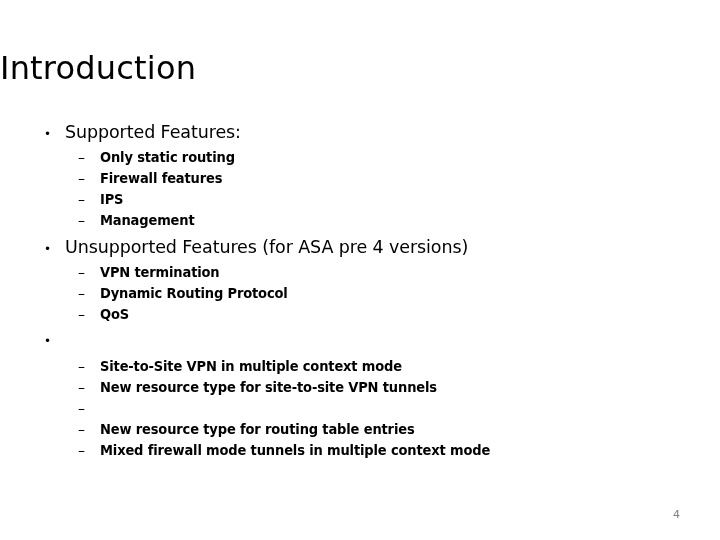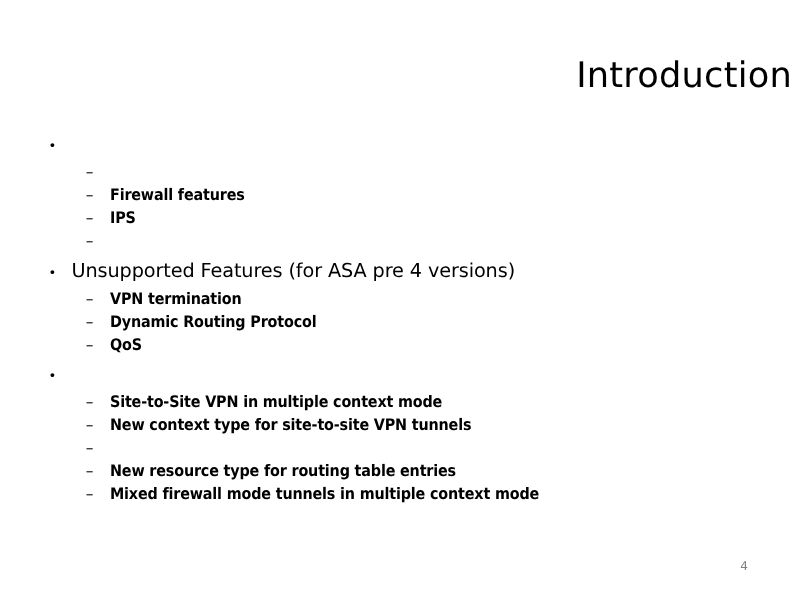--- a/index.html
+++ b/index.html
@@ -22,21 +22,21 @@
     inset: 0;
     background: #ffffff;
   }
 
   
   .slide-title {
     position: absolute;
     left: 0;
     top: 48px;
     width: 720px;
-    text-align: right;
+    text-align: left;
     font-family: "DejaVu Sans", sans-serif;
     font-size: 32px;
     font-weight: 400;
     line-height: 40px;
     letter-spacing: 0.2px;
     color: #000000;
     white-space: nowrap;
   }
 
   
@@ -126,35 +126,38 @@
 
 <div class="slide">
 
   <div class="slide-title">Introduction</div>
 
   <div class="body-area">
 
     <div class="group">
       <div class="l1-row">
         <span class="l1-marker">•</span>
+        <span class="l1-text">Supported Features:</span>
       </div>
       <div class="sub-list">
         <div class="l2-row">
           <span class="l2-marker">–</span>
+          <span class="l2-text">Only static routing</span>
         </div>
         <div class="l2-row">
           <span class="l2-marker">–</span>
           <span class="l2-text">Firewall features</span>
         </div>
         <div class="l2-row">
           <span class="l2-marker">–</span>
           <span class="l2-text">IPS</span>
         </div>
         <div class="l2-row">
           <span class="l2-marker">–</span>
+          <span class="l2-text">Management</span>
         </div>
       </div>
     </div>
 
     <div class="group">
       <div class="l1-row">
         <span class="l1-marker">•</span>
         <span class="l1-text">Unsupported Features (for ASA pre 4 versions)</span>
       </div>
       <div class="sub-list">
@@ -177,21 +180,21 @@
       <div class="l1-row">
         <span class="l1-marker">•</span>
       </div>
       <div class="sub-list">
         <div class="l2-row">
           <span class="l2-marker">–</span>
           <span class="l2-text">Site-to-Site VPN in multiple context mode</span>
         </div>
         <div class="l2-row">
           <span class="l2-marker">–</span>
-          <span class="l2-text">New context type for site-to-site VPN tunnels</span>
+          <span class="l2-text">New resource type for site-to-site VPN tunnels</span>
         </div>
         <div class="l2-row">
           <span class="l2-marker">–</span>
         </div>
         <div class="l2-row">
           <span class="l2-marker">–</span>
           <span class="l2-text">New resource type for routing table entries</span>
         </div>
         <div class="l2-row">
           <span class="l2-marker">–</span>

